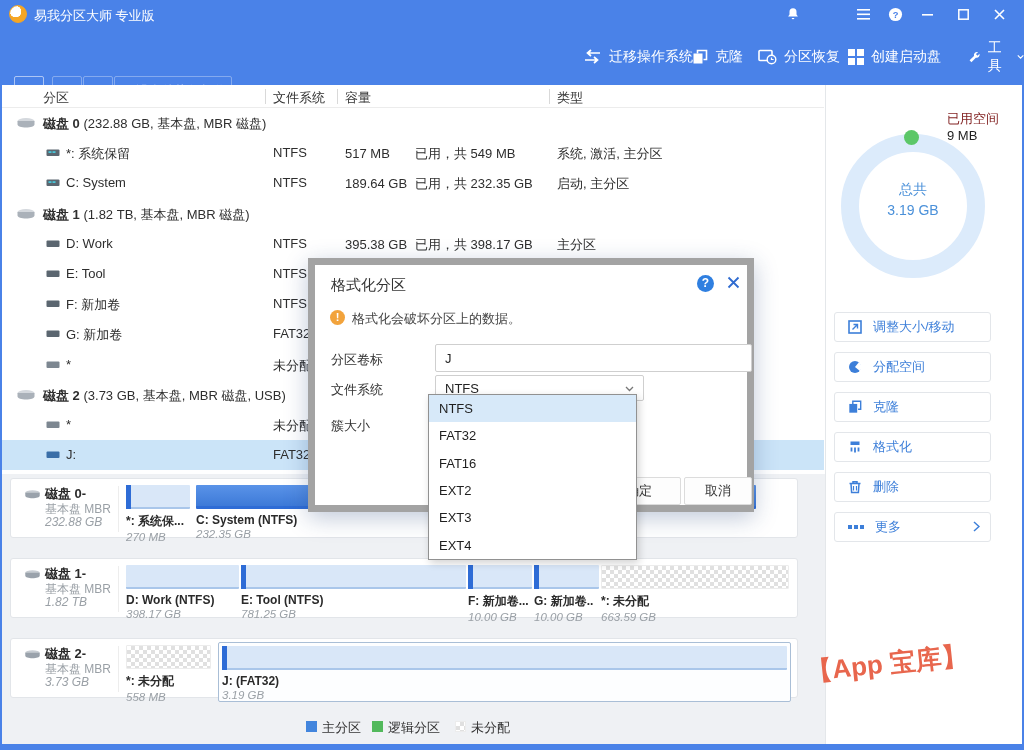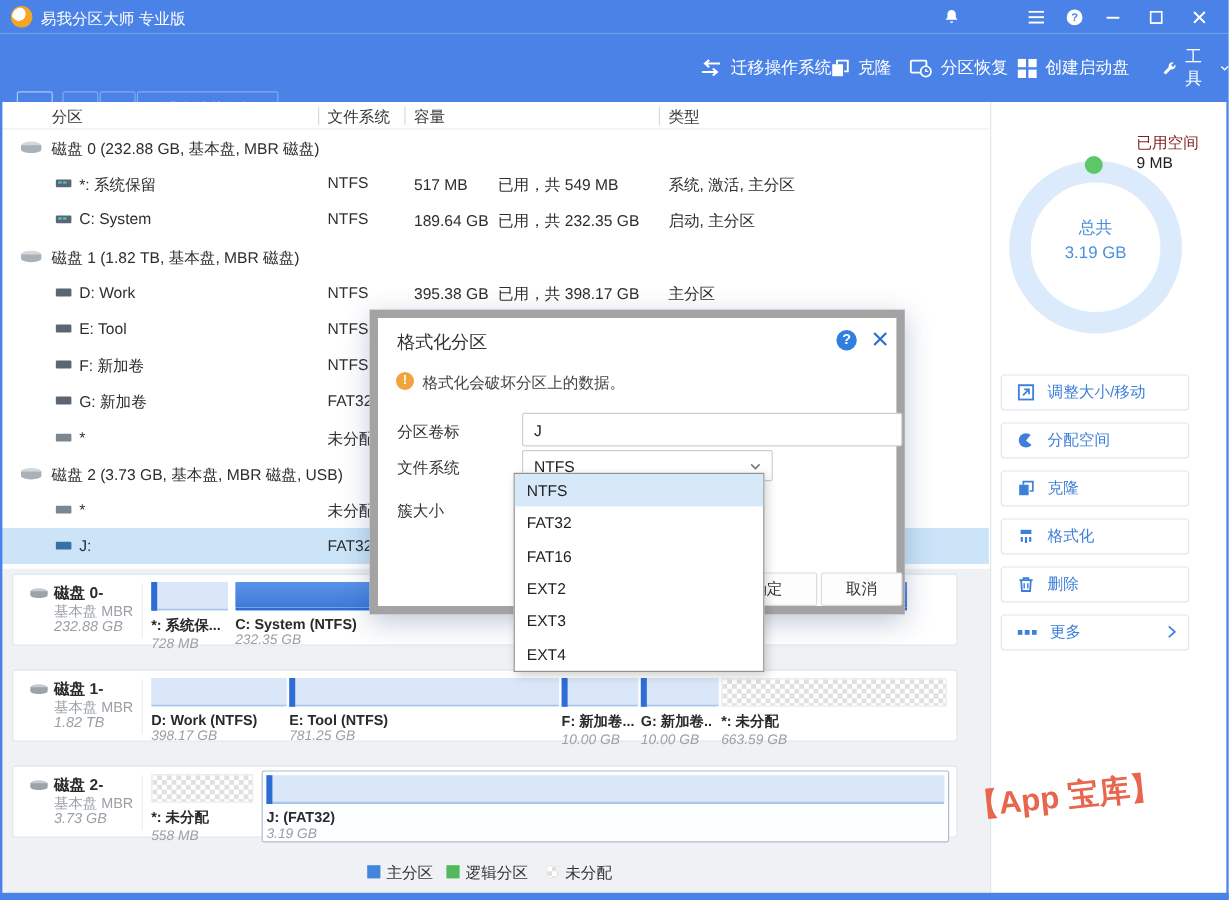--- a/index.html
+++ b/index.html
@@ -28,21 +28,21 @@
   .tbody { left:0; top:108px; width:824px; height:366px; }
   .trow { position:absolute; left:0; width:824px; height:30.2px; }
   .trow.sel { background:#cbe4f8; }
   .cell { position:absolute; top:7px; font-size:13px; color:#2e2e2e; white-space:nowrap; }
   .c-name-disk { left:43px; }
   .c-name-part { left:66px; }
   .c-fs  { left:273px; }
   .c-cap { left:345px; }
   .c-used { display:inline-block; min-width:70px; }
   .c-type { left:557px; }
-  .bold { font-weight:normal;margin-top:36px; }
+  .bold { font-weight:bold;margin-top:36px; }
   .icon-slot { position:absolute; top:9px; }
 
   
   .sidebar { left:825px; top:85px; width:197px; height:659px; background:#fff; border-left:1px solid #e4e7ea; z-index:20; }
   .donut { position:absolute; left:15px; top:49px; width:144px; height:144px; border:18px solid #dcebfb; border-radius:50%; }
   .donut-dot { position:absolute; left:78px; top:45px; width:15px; height:15px; border-radius:50%; background:#5cc768; }
   .used-label { position:absolute; left:121px; top:25px; font-size:13px; color:#7f1d1d; }
   .used-value { position:absolute; left:121px; top:43px; font-size:13px; color:#1f1f1f; }
   .total-wrap { position:absolute; left:15px; top:96px; width:144px; text-align:center; color:#4a90d9; }
   .total-label { font-size:14px; }
@@ -434,21 +434,21 @@
       <ellipse cx="10" cy="4" rx="8.5" ry="3" fill="#c7ccd2"></ellipse>
       <path d="M1.5 4v3.5c0 1.7 3.8 3 8.5 3s8.5-1.3 8.5-3V4" fill="#9aa2ab"></path>
     </svg>
   <div class="d-name">磁盘 0-</div>
   <div class="d-sub">基本盘 MBR</div>
   <div class="d-size">232.88 GB</div>
   <div class="card-sep"></div>
   <div class="pcell" style="left:115px; width:64px;">
     <div class="pbar light sliver"></div>
     <div class="p-name">*: 系统保...</div>
-    <div class="p-size">728 MB</div>
+    <div class="p-size">270 MB</div>
   </div>
   <div class="pcell" style="left:185px; width:560px;">
     <div class="pbar solid"></div>
     <div class="p-name">C: System (NTFS)</div>
     <div class="p-size">232.35 GB</div>
   </div>
 </div>
 
 <div class="card" style="top:558px;">
   <svg class="d-icon" width="17" height="11" viewBox="0 0 20 12">

